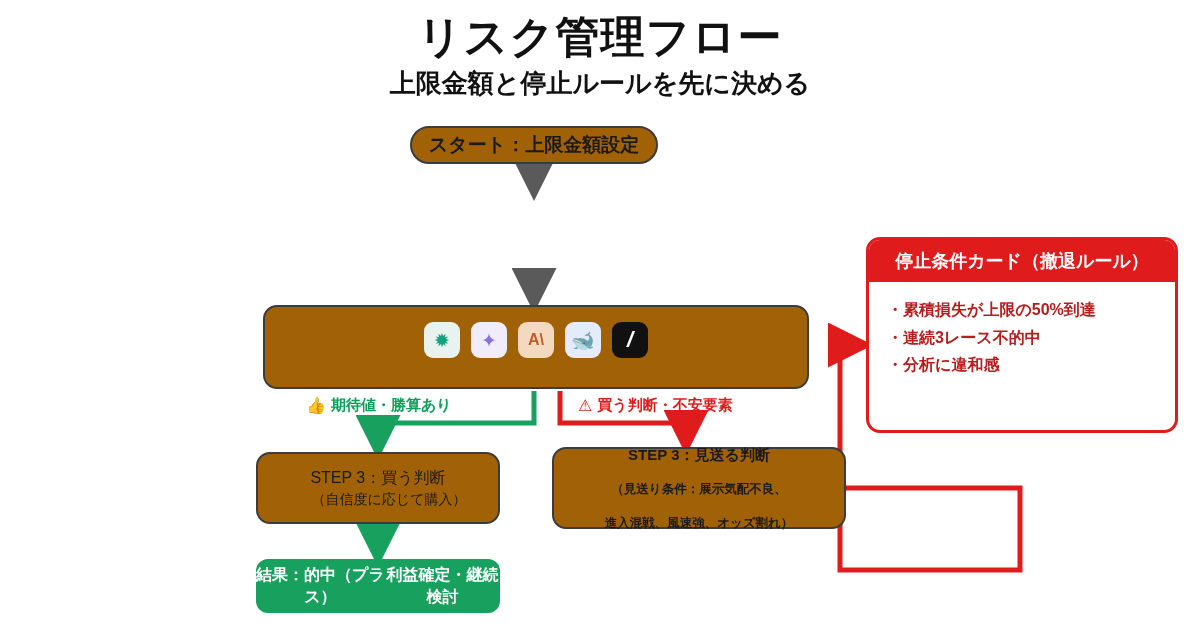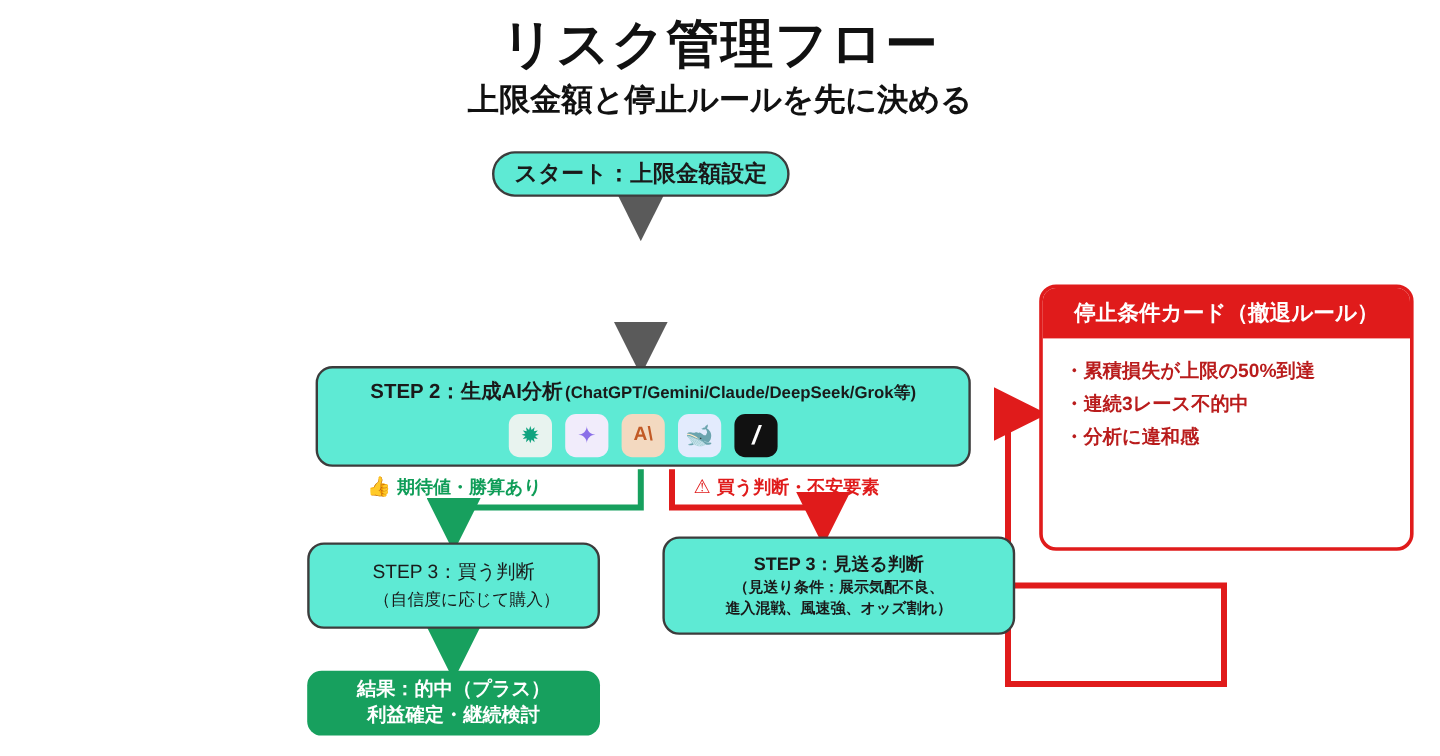--- a/index.html
+++ b/index.html
@@ -23,21 +23,21 @@
     position: absolute;
     left: 0;
     top: 0;
     width: 1200px;
     height: 630px;
     pointer-events: none;
   }
   .node {
     position: absolute;
     box-sizing: border-box;
-    background: #5eead4;
+    background: #a16207;
     border: 2px solid #3c3c3c;
     border-radius: 14px;
     display: flex;
     flex-direction: column;
     align-items: center;
     justify-content: center;
     text-align: center;
   }
   .title-main {
     position: absolute;
@@ -181,50 +181,49 @@
   
   #step3skip {
     left: 552px;
     top: 447px;
     width: 294px;
     height: 82px;
     font-size: 15px;
     font-weight: bold;
     line-height: 1.4;
   }
-  #step3skip .l2 { font-size: 12.5px; }
+  #step3skip .l2 { font-size: 12.5px; margin-top: 16px; }
 
   
   #result {
     position: absolute;
     left: 256px;
     top: 559px;
     width: 244px;
     height: 54px;
     box-sizing: border-box;
     background: #17a05e;
     border-radius: 12px;
     color: #ffffff;
     display: flex;
-    flex-direction: column;
     align-items: center;
     justify-content: center;
     text-align: center;
     font-size: 16px;
     font-weight: bold;
     line-height: 1.4;
   }
 
   
   #stopcard {
     position: absolute;
     left: 866px;
     top: 237px;
     width: 312px;
-    height: 222px;
+    height: 196px;
     box-sizing: border-box;
     background: #ffffff;
     border: 3px solid #e01b1b;
     border-radius: 14px;
     overflow: hidden;
   }
   #stopcard .card-hdr {
     background: #e01b1b;
     color: #ffffff;
     font-size: 18px;
@@ -283,24 +282,20 @@
 
     <path d="M818,488 L1020,488 L1020,570 L840,570 L840,345 L858,345" stroke="#e01b1b" stroke-width="5" fill="none" marker-end="url(#arrowRed)"></path>
   </svg>
 
   <div class="node" id="start">
     <span>スタート：上限金額設定</span>
   </div>
 
 
   <div class="node" id="step2">
-    <div class="hdr">
-      <span>STEP 2：生成AI分析</span>
-      <span class="small">(ChatGPT/Gemini/Claude/DeepSeek/Grok等)</span>
-    </div>
     <div class="ai-row">
       <span class="ai-badge ai-openai">✹</span>
       <span class="ai-badge ai-gemini">✦</span>
       <span class="ai-badge ai-claude">A\</span>
       <span class="ai-badge ai-deepseek">🐋</span>
       <span class="ai-badge ai-grok">/</span>
     </div>
   </div>
 
   <div class="branch-label" id="branch-ok">

